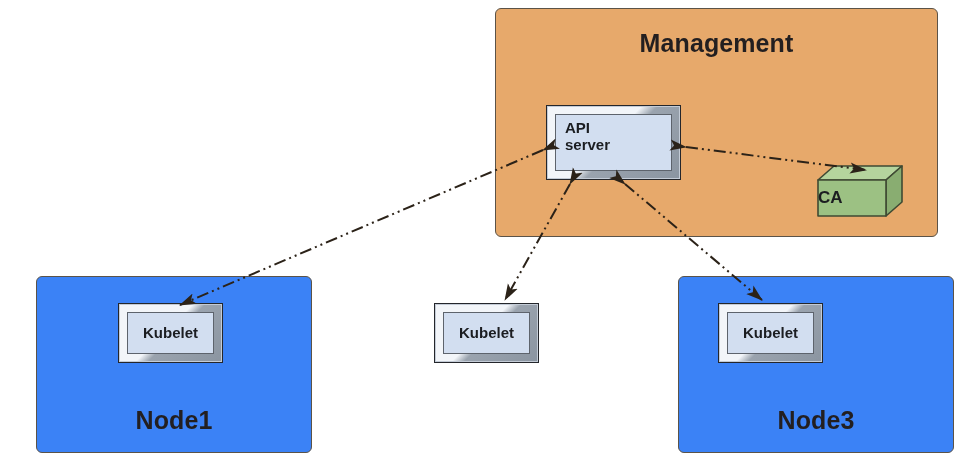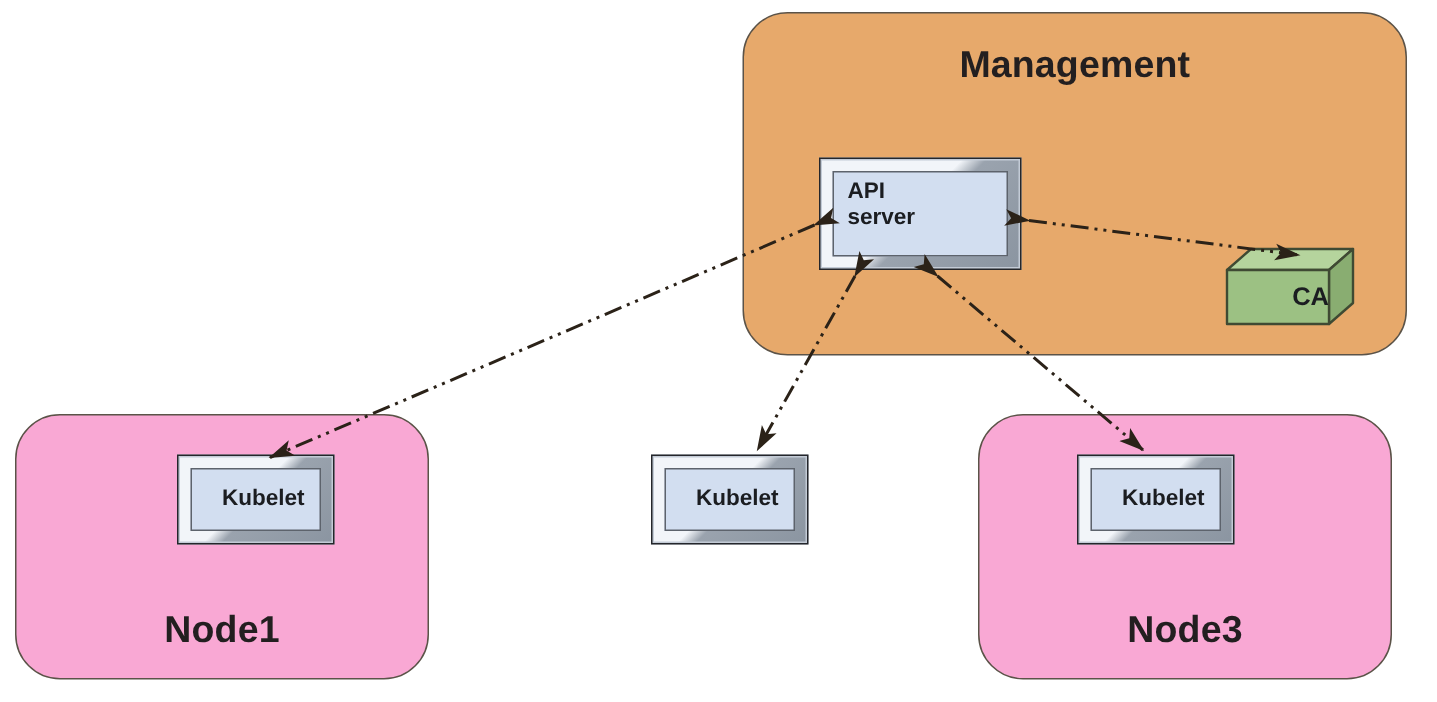--- a/index.html
+++ b/index.html
@@ -9,24 +9,24 @@
     font-family:"Liberation Sans","DejaVu Sans",sans-serif;
     overflow:hidden;
   }
   #stage{position:relative;width:958px;height:468px;}
 
   
   .region{
     position:absolute;
     box-sizing:border-box;
     border:1.6px solid #5b5348;
-    border-radius:30px;
+    border-radius:6px;
   }
   .region.mgmt{background:#e7a96b;}
-  .region.node{background:#f9a8d4;}
+  .region.node{background:#3b82f6;margin-left:26px;}
 
   .region-title{
     position:absolute;
     left:0;right:0;
     text-align:center;
     color:#231f20;
     font-weight:bold;
     line-height:1.12;
     letter-spacing:.1px;
   }
@@ -62,32 +62,31 @@
     right:4px;
     color:#1b1d21;
     font-weight:bold;
     font-size:15px;
     line-height:1.12;
   }
   .panel.kubelet .label{
     top:50%;
     transform:translateY(-50%);
     left:0;right:0;
-    text-align:left;
+    text-align:center;
     font-size:15px;
-    margin-left:20px;
   }
 
   
   .ca-box{position:absolute;}
   .ca-box .ca-label{
     position:absolute;
     left:0;right:0;
     top:30px;
-    text-align:right;
+    text-align:left;
     color:#1b1d21;
     font-weight:bold;
     font-size:17px;
     pointer-events:none;
   }
 
   svg.links{
     position:absolute;left:0;top:0;width:958px;height:468px;
     pointer-events:none;
   }

